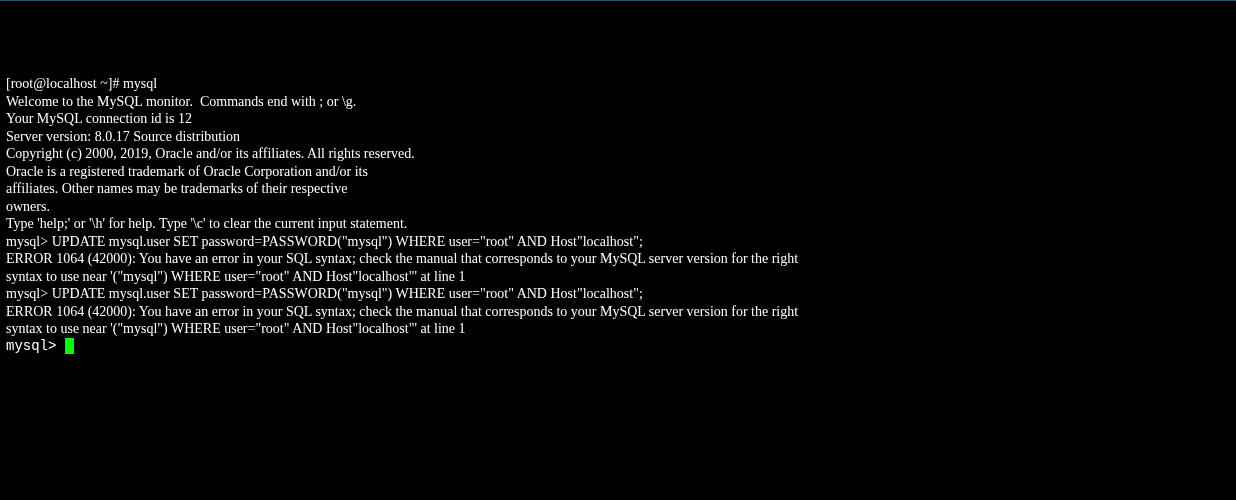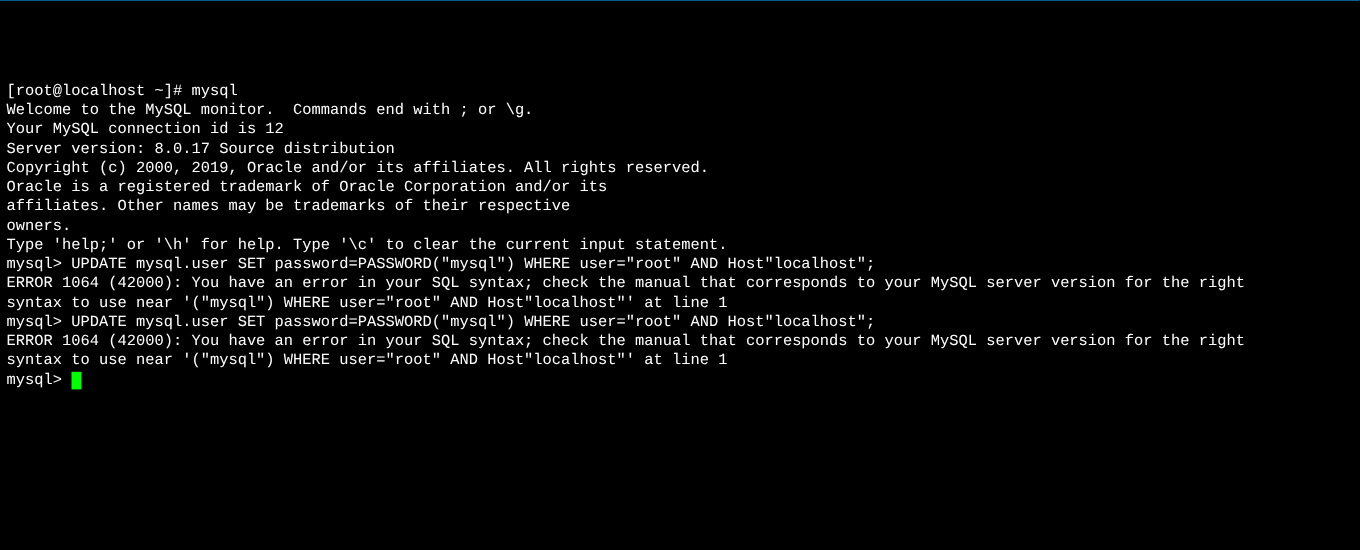--- a/index.html
+++ b/index.html
@@ -15,20 +15,21 @@
       line-height: 1.25;
       width: 1236px;
       height: 500px;
       padding: 4px 6px;
       border-top: 1px solid #0a5a8c;
       white-space: pre-wrap;
       overflow: hidden;
     }
     .line {
       display: block;
+      font-family: Liberation Serif, serif;
     }
     .cursor {
       display: inline-block;
       width: 9px;
       height: 16px;
       background-color: #00ff00;
       vertical-align: text-bottom;
     }
     .prompt-line {
       display: flex;

